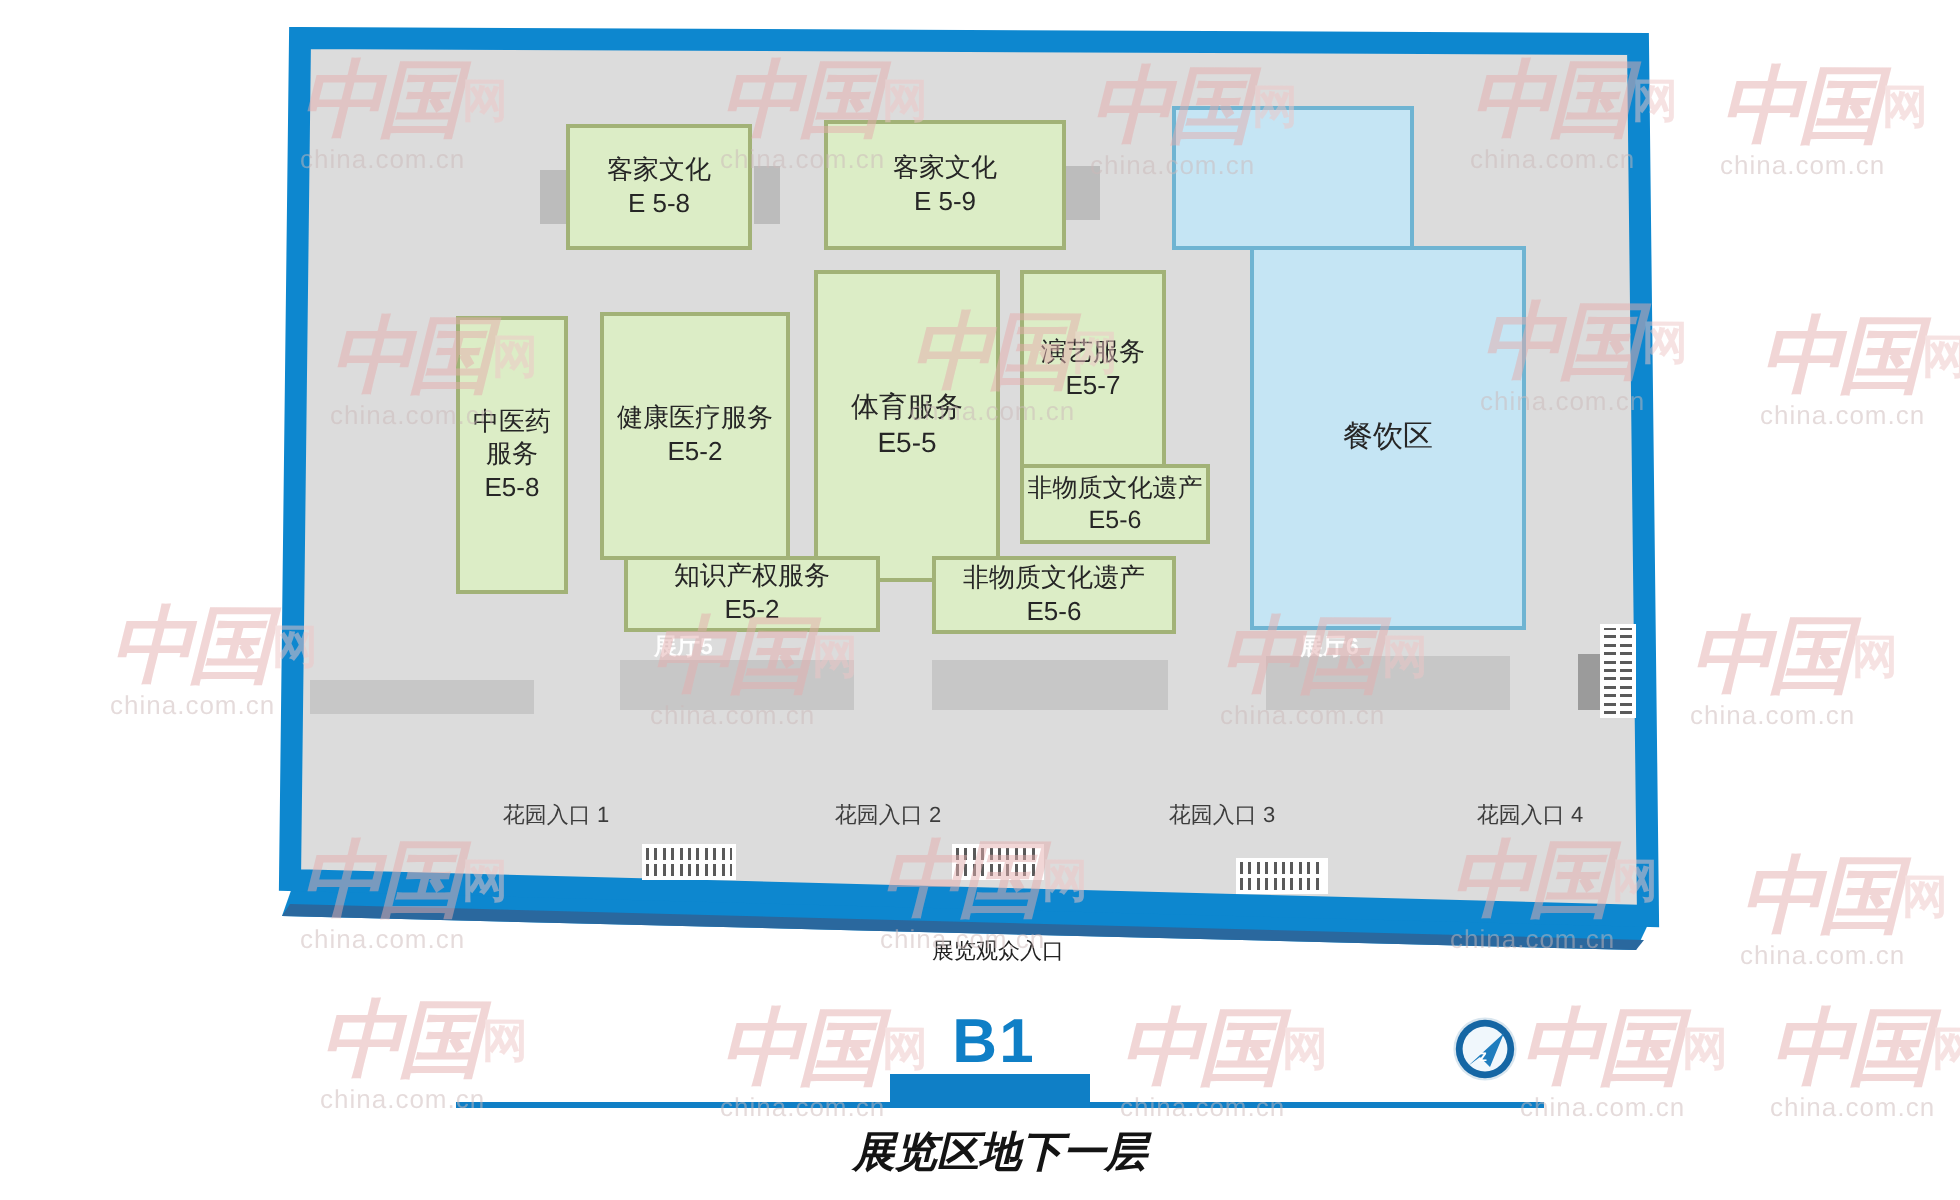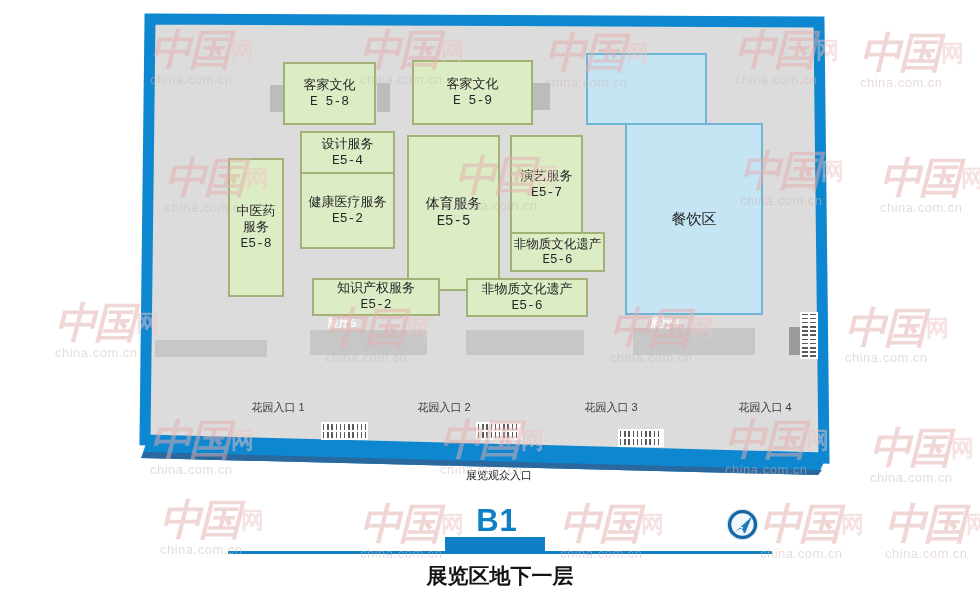--- a/index.html
+++ b/index.html
@@ -10,42 +10,42 @@
   .stage svg.shell{position:absolute;left:0;top:0;}
   
   .booth{
     position:absolute;box-sizing:border-box;display:flex;flex-direction:column;
     align-items:center;justify-content:center;text-align:center;z-index:10;
     line-height:1.28;color:#262626;font-size:13px;
   }
   .booth.green{background:#dcedc6;border:2px solid #a2b277;}
   .booth.blue{background:#c5e5f4;border:2px solid #6fb4d2;justify-content:center;}
   .booth .nm{white-space:pre-line;display:block;}
-  .booth .cd{display:block;font-family:Liberation Mono, monospace;}
+  .booth .cd{display:block;}
   .fs14{font-size:14px;}
   .fs12{font-size:12.5px;}
   .fs15{font-size:15px;}
   
   .strip{position:absolute;background:#c7c7c7;z-index:5;}
   .darkbox{position:absolute;background:#9b9b9b;z-index:6;}
   .tab{position:absolute;background:#bcbcbc;z-index:6;}
   
   .stairs-h{position:absolute;background:#fff;z-index:12;padding:2px 2px;display:flex;flex-direction:column;gap:2px;}
   .stairs-h .run{height:6px;background:repeating-linear-gradient(90deg,#5a5a5a 0 1.5px,#ffffff 1.5px 4.2px);}
   .stairs-v{position:absolute;background:#fff;z-index:12;padding:2px 2px;display:flex;flex-direction:row;gap:2px;}
   .stairs-v .run{width:6px;background:repeating-linear-gradient(0deg,#5a5a5a 0 1.5px,#ffffff 1.5px 4.2px);}
   
   .hall-label{position:absolute;z-index:11;color:rgba(255,255,255,.95);font-weight:bold;font-size:11.5px;}
   .garden-label{position:absolute;z-index:11;color:#3c3c3c;font-size:11px;transform:translateX(-50%);white-space:nowrap;}
   .visitor-label{position:absolute;z-index:11;color:#222;font-size:11px;transform:translateX(-50%);white-space:nowrap;}
   
   .floor-code{position:absolute;z-index:11;color:#0f7fc6;font-size:31px;font-weight:bold;transform:translateX(-50%);letter-spacing:1px;}
   .legend-bar{position:absolute;z-index:11;background:#0f7fc6;}
   .legend-line{position:absolute;z-index:10;background:#0f7fc6;}
-  .floor-title{position:absolute;z-index:11;color:#141414;font-size:21px;font-weight:bold;transform:translateX(-50%);white-space:nowrap;}
+  .floor-title{position:absolute;z-index:11;color:#141414;font-size:21px;font-weight:bold;transform:translateX(-50%);white-space:nowrap;font-style:italic;}
   .compass{position:absolute;z-index:11;}
   
   .wm{position:absolute;z-index:50;opacity:.5;pointer-events:none;white-space:nowrap;}
   .wm-cn{font-size:42px;font-weight:bold;color:#e4aeae;letter-spacing:-3px;font-style:italic;}
   .wm-net{font-size:23px;font-weight:bold;color:#eec6c6;margin-left:3px;vertical-align:6px;}
   .wm-url{font-size:13px;color:#ccb9b9;letter-spacing:.5px;margin-top:-6px;}
 </style>
 </head>
 <body>
 
@@ -90,25 +90,21 @@
   </div>
   <div class="booth green" style="left:412px;top:60px;width:121px;height:65px">
     <span class="nm">客家文化</span>
     <span class="cd">E 5-9</span>
   </div>
   <div class="booth green" style="left:228px;top:158px;width:56px;height:139px">
     <span class="nm">中医药
 服务</span>
     <span class="cd">E5-8</span>
   </div>
-  <div class="booth green" style="left:300px;top:131px;width:95px;height:43px">
-    <span class="nm">设计服务</span>
-    <span class="cd">E5-4</span>
-  </div>
-  <div class="booth green" style="left:300px;top:172px;width:95px;height:77px">
+  <div class="booth green" style="left:300px;top:156px;width:95px;height:124px">
     <span class="nm">健康医疗服务</span>
     <span class="cd">E5-2</span>
   </div>
   <div class="booth green fs14" style="left:407px;top:135px;width:93px;height:156px">
     <span class="nm">体育服务</span>
     <span class="cd">E5-5</span>
   </div>
   <div class="booth green" style="left:510px;top:135px;width:73px;height:99px">
     <span class="nm">演艺服务</span>
     <span class="cd">E5-7</span>

